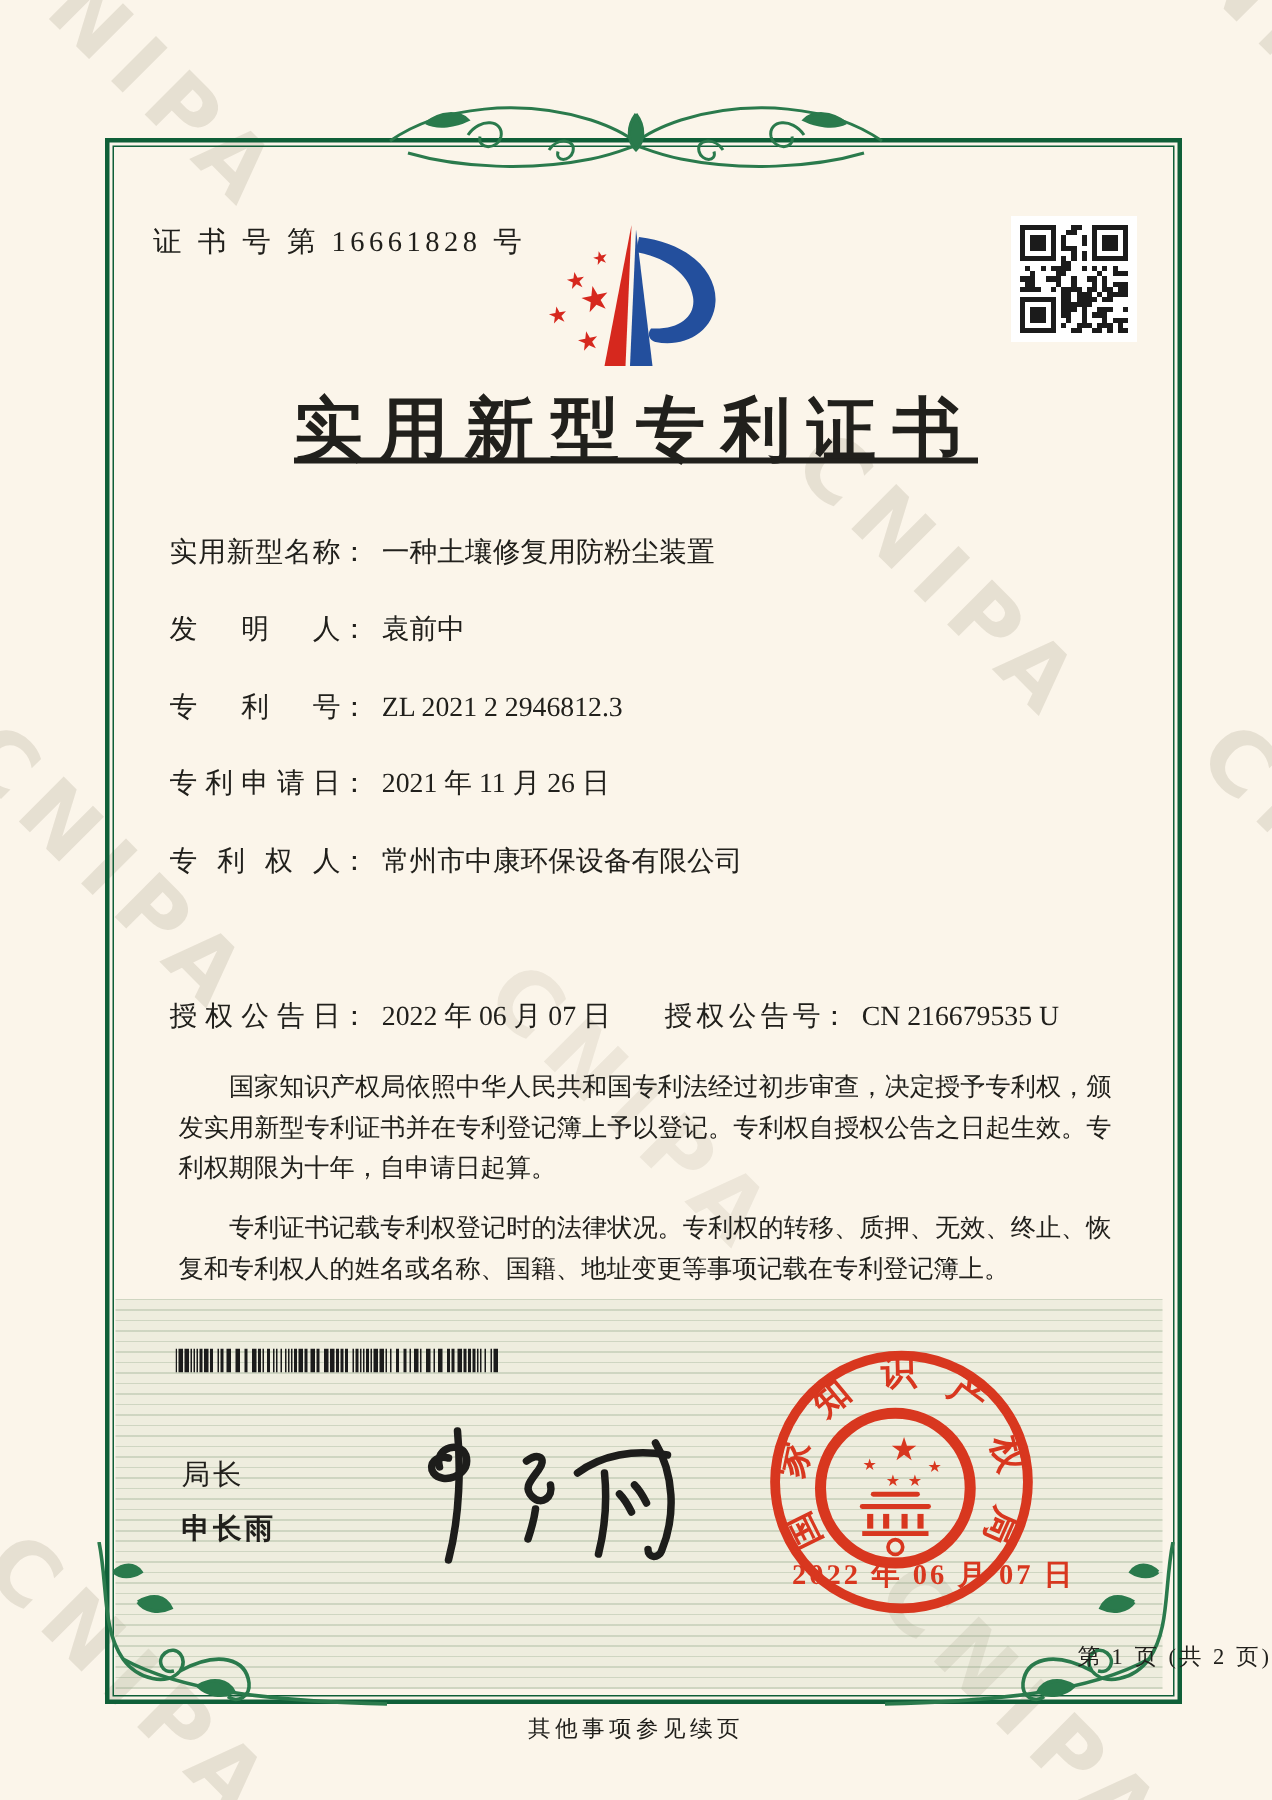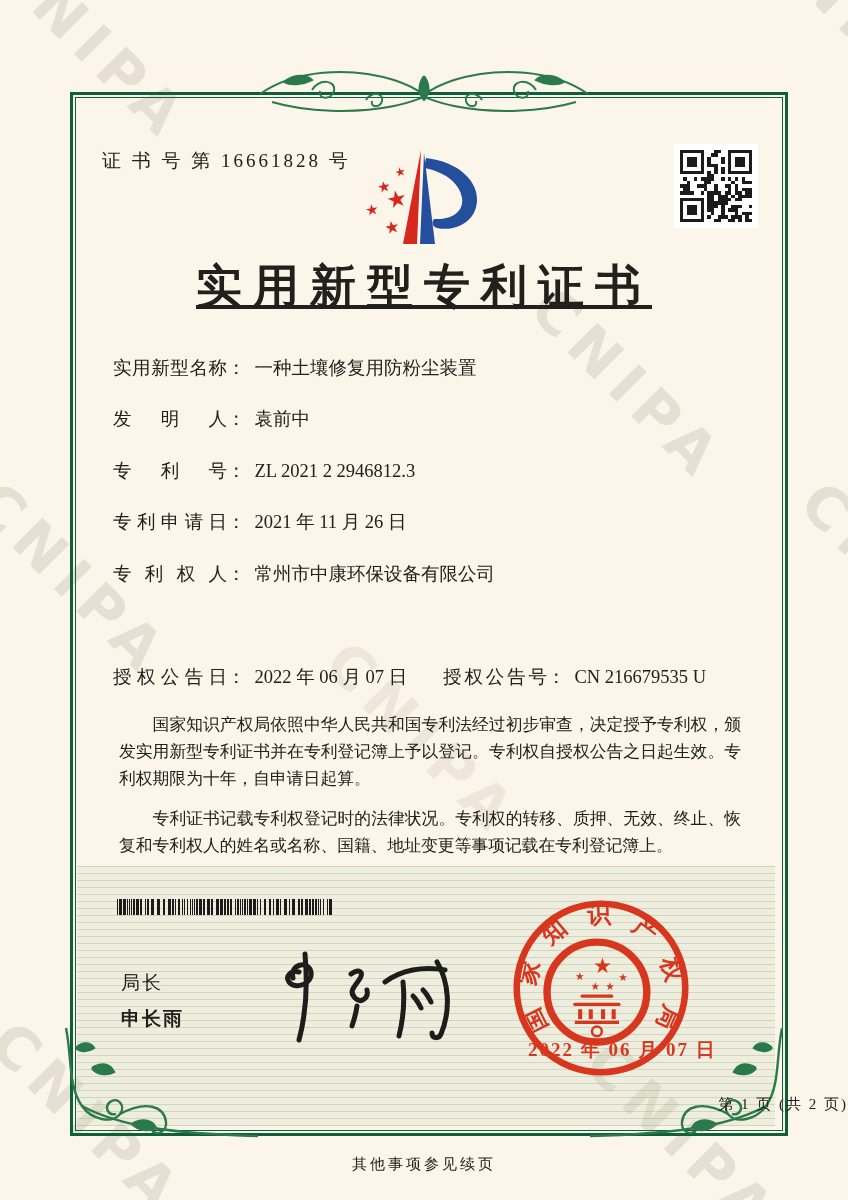--- a/index.html
+++ b/index.html
@@ -30,21 +30,21 @@
   .barcode{position:absolute;left:117px;top:899px;}
   .dtitle{position:absolute;left:121px;top:970px;font-size:19px;
           font-family:"Liberation Sans","DejaVu Sans",sans-serif;letter-spacing:2px;text-align:center;}
   .dname{position:absolute;left:121px;top:1006px;font-size:19px;
          font-family:"Liberation Sans","DejaVu Sans",sans-serif;letter-spacing:2px;font-weight:bold;}
   .sig{position:absolute;left:255px;top:948px;}
   .seal{position:absolute;left:511px;top:898px;width:180px;height:180px;}
   .sealdate{position:absolute;left:528px;top:1037px;font-size:19px;color:#d8371f;
             letter-spacing:2px;font-weight:bold;white-space:nowrap;}
   .pageno{position:absolute;left:0;top:1095px;width:100%;text-align:right;font-size:15px;letter-spacing:2px;}
-  .footer{position:absolute;left:0;top:1143px;width:100%;text-align:center;font-size:15px;letter-spacing:3px;margin-top:12px;}
+  .footer{position:absolute;left:0;top:1143px;width:100%;text-align:center;font-size:15px;letter-spacing:3px;}
   .orn{position:absolute;pointer-events:none;}
   svg{display:block;}
 </style>
 </head>
 <body>
 
 <div class="page">
 
   <div class="wm" style="left:-30px;top:10px;">CNIPA</div>
   <div class="wm" style="left:735px;top:-15px;">CNIPA</div>

